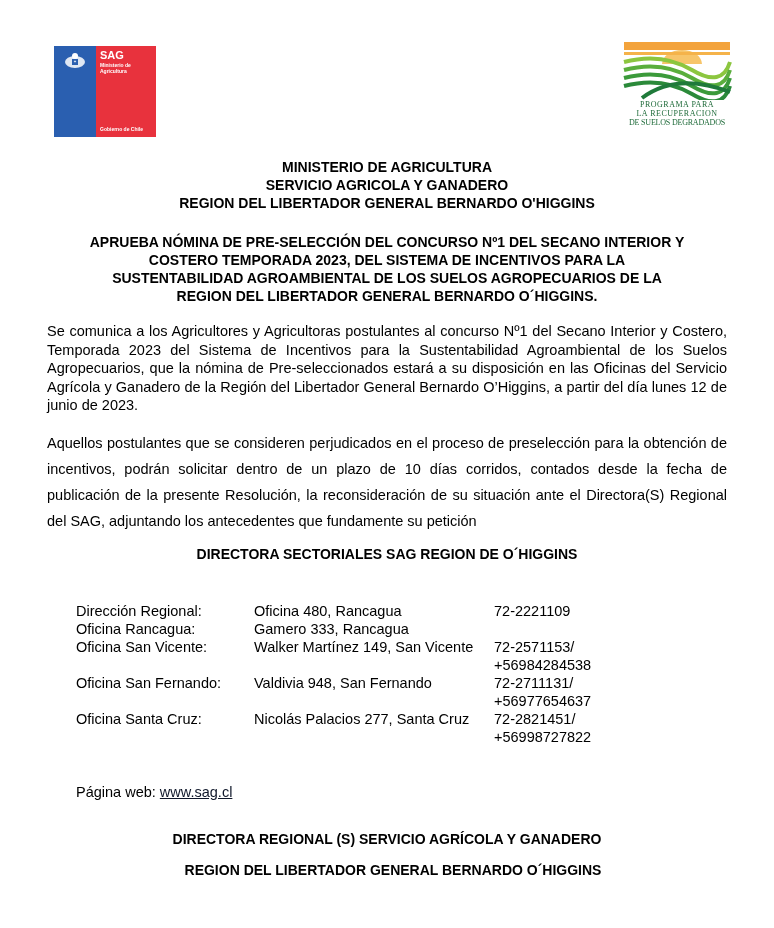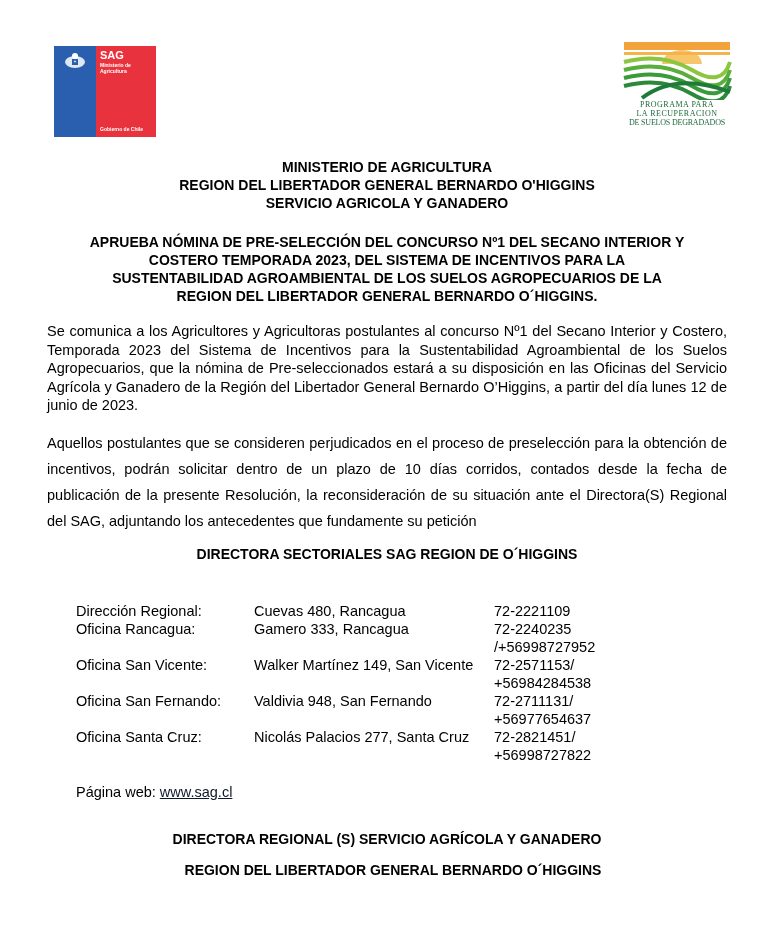--- a/index.html
+++ b/index.html
@@ -63,46 +63,45 @@
   </svg>
   <div class="prog-text">
     <div>PROGRAMA PARA</div>
     <div>LA RECUPERACION</div>
     <div class="l3">DE SUELOS DEGRADADOS</div>
   </div>
 </div>
 
 <div class="heading" style="top:158px;">
   <div>MINISTERIO DE AGRICULTURA</div>
+  <div>SERVICIO AGRICOLA Y GANADERO</div>
   <div>REGION DEL LIBERTADOR GENERAL BERNARDO O'HIGGINS</div>
-  <div>SERVICIO AGRICOLA Y GANADERO</div>
 </div>
 
 <div class="heading" style="top:233px;">
   <div>APRUEBA NÓMINA DE PRE-SELECCIÓN DEL CONCURSO Nº1 DEL SECANO INTERIOR Y</div>
   <div>COSTERO TEMPORADA 2023, DEL SISTEMA DE INCENTIVOS PARA LA</div>
   <div>SUSTENTABILIDAD AGROAMBIENTAL DE LOS SUELOS AGROPECUARIOS DE LA</div>
   <div>REGION DEL LIBERTADOR GENERAL BERNARDO O´HIGGINS.</div>
 </div>
 
 <div class="para p1">Se comunica a los Agricultores y Agricultoras postulantes al concurso Nº1 del Secano Interior y Costero, Temporada 2023 del Sistema de Incentivos para la Sustentabilidad Agroambiental de los Suelos Agropecuarios, que la nómina de Pre-seleccionados estará a su disposición en las Oficinas del Servicio Agrícola y Ganadero de la Región del Libertador General Bernardo O’Higgins, a partir del día lunes 12 de junio de 2023.</div>
 <div class="para p2">Aquellos postulantes que se consideren perjudicados en el proceso de preselección para la obtención de incentivos, podrán solicitar dentro de un plazo de 10 días corridos, contados desde la fecha de publicación de la presente Resolución, la reconsideración de su situación ante el Directora(S) Regional del SAG, adjuntando los antecedentes que fundamente su petición</div>
 
 <div class="heading" style="top:545px;">DIRECTORA SECTORIALES SAG REGION DE O´HIGGINS</div>
 
 <div class="offices">
   <div class="office-row">
     <div class="col1">Dirección Regional:</div>
-    <div class="col2">Cuevas 480, Rancagua</div>
+    <div class="col2">Oficina 480, Rancagua</div>
     <div class="col3">72-2221109</div>
   </div>
   <div class="office-row">
     <div class="col1">Oficina Rancagua:</div>
     <div class="col2">Gamero 333, Rancagua</div>
-    <div class="col3">72-2240235 /+56998727952</div>
   </div>
   <div class="office-row">
     <div class="col1">Oficina San Vicente:</div>
     <div class="col2">Walker Martínez 149, San Vicente</div>
     <div class="col3">72-2571153/ +56984284538</div>
   </div>
   <div class="office-row">
     <div class="col1">Oficina San Fernando:</div>
     <div class="col2">Valdivia 948, San Fernando</div>
     <div class="col3">72-2711131/ +56977654637</div>

